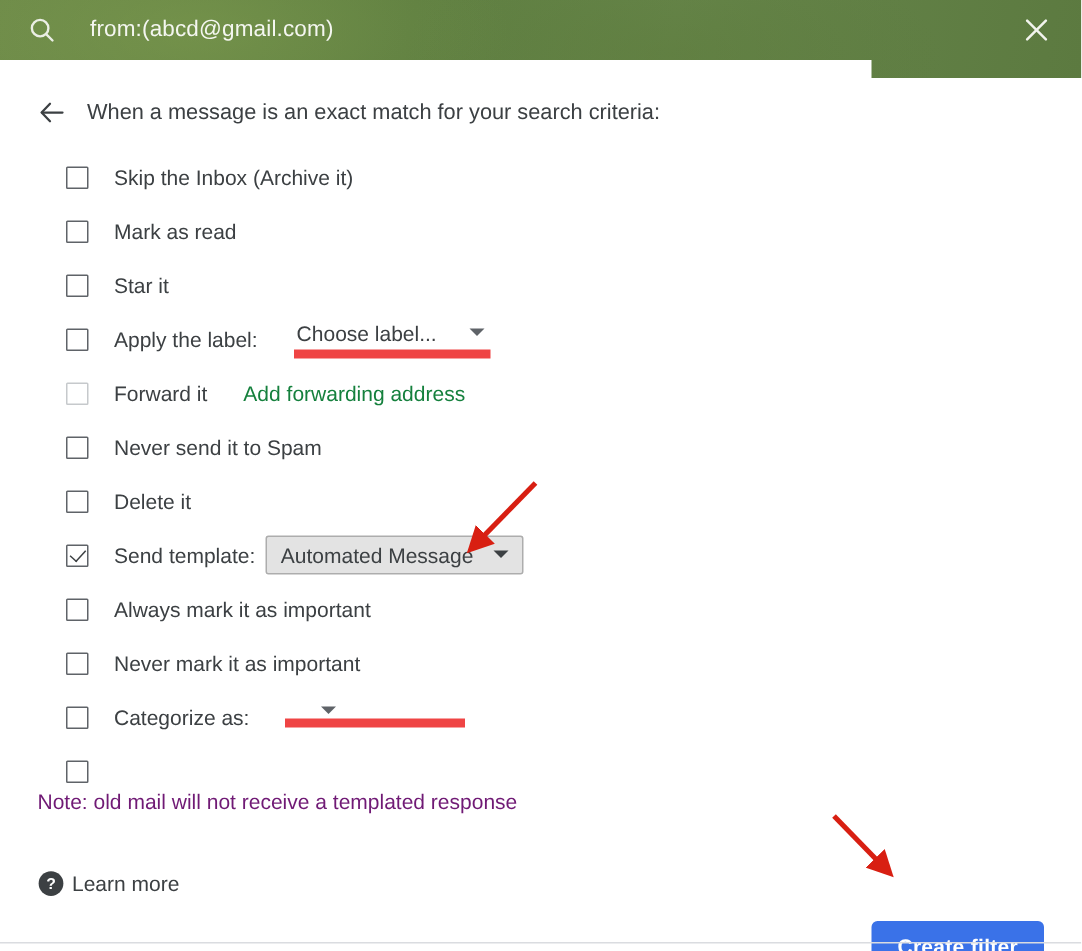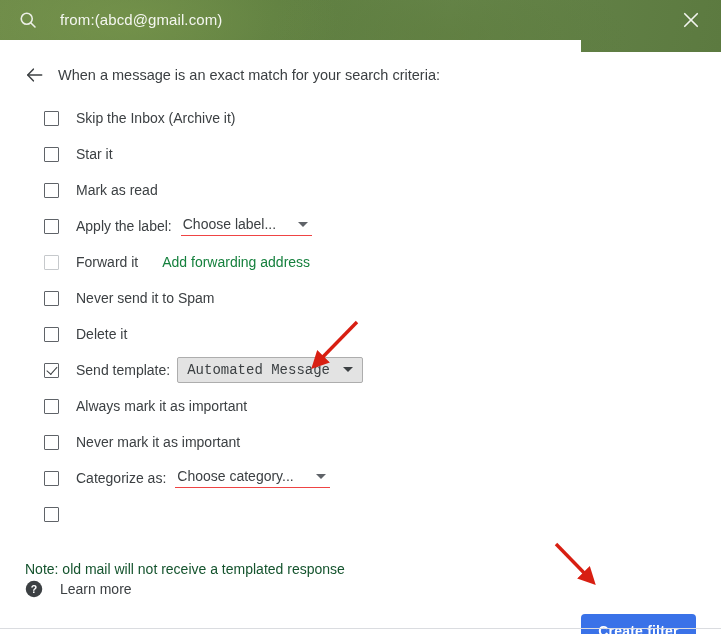--- a/index.html
+++ b/index.html
@@ -134,24 +134,24 @@
     margin-left: 24px;
     font-size: 14px;
     color: #15803d;
     white-space: nowrap;
     cursor: pointer;
     font-weight: 500;
   }
 
   
   .sel-underline {
-    margin-left: 9px;
+    margin-left: 24px;
     display: inline-flex;
     align-items: center;
-    border-bottom: 1px solid #ef4444;
+    border-bottom: 6px solid #ef4444;
     padding: 0 2px 3px 2px;
     cursor: pointer;
     min-width: 120px;
   }
   .sel-underline .sel-txt {
     font-size: 14px;
     color: #3c4043;
     white-space: nowrap;
   }
   .sel-underline .caret {
@@ -170,52 +170,51 @@
   .sel-boxed {
     margin-left: 7px;
     display: inline-flex;
     align-items: center;
     background: #e3e3e3;
     border: 1px solid #adadad;
     border-radius: 2px;
     padding: 4px 9px 5px 9px;
     cursor: pointer;
     height: 26px;
-    font-family: Liberation Mono, monospace;
   }
   .sel-boxed .sel-txt {
     font-size: 14px;
     color: #3c4043;
     white-space: nowrap;
   }
   .sel-boxed .caret {
     margin-left: 13px;
     border-top-color: #3c4043;
   }
 
   
   .note {
     position: absolute;
-    left: 25px; top: 521px;
-    font-size: 14px;
-    color: #14532d;
+    left: 25px; top: 486px;
+    font-size: 14px;
+    color: #701a75;
     white-space: nowrap;
     text-align: right;
   }
   .learn-row {
     position: absolute;
     left: 25px; top: 540px;
     display: flex;
     align-items: center;
   }
   .help-icon {
     width: 18px; height: 18px;
   }
   .learn-label {
-    margin-left: 17px;
+    margin-left: 5px;
     font-size: 14px;
     color: #3c4043;
     cursor: pointer;
   }
 
   
   .create-btn {
     position: absolute;
     left: 581px; top: 574px;
     width: 115px; height: 33px;
@@ -280,26 +279,26 @@
 
     <div class="options">
 
       <div class="opt-row">
         <span class="cb"></span>
         <span class="opt-label">Skip the Inbox (Archive it)</span>
       </div>
 
       <div class="opt-row">
         <span class="cb"></span>
+        <span class="opt-label">Mark as read</span>
+      </div>
+
+      <div class="opt-row">
+        <span class="cb"></span>
         <span class="opt-label">Star it</span>
-      </div>
-
-      <div class="opt-row">
-        <span class="cb"></span>
-        <span class="opt-label">Mark as read</span>
       </div>
 
       <div class="opt-row">
         <span class="cb"></span>
         <span class="opt-label">Apply the label:</span>
         <span class="sel-underline">
           <span class="sel-txt">Choose label...</span>
           <span class="caret"></span>
         </span>
       </div>
@@ -336,21 +335,20 @@
 
       <div class="opt-row">
         <span class="cb"></span>
         <span class="opt-label">Never mark it as important</span>
       </div>
 
       <div class="opt-row">
         <span class="cb"></span>
         <span class="opt-label">Categorize as:</span>
         <span class="sel-underline">
-          <span class="sel-txt">Choose category...</span>
           <span class="caret"></span>
         </span>
       </div>
 
       <div class="opt-row">
         <span class="cb"></span>
       </div>
 
     </div>
 

